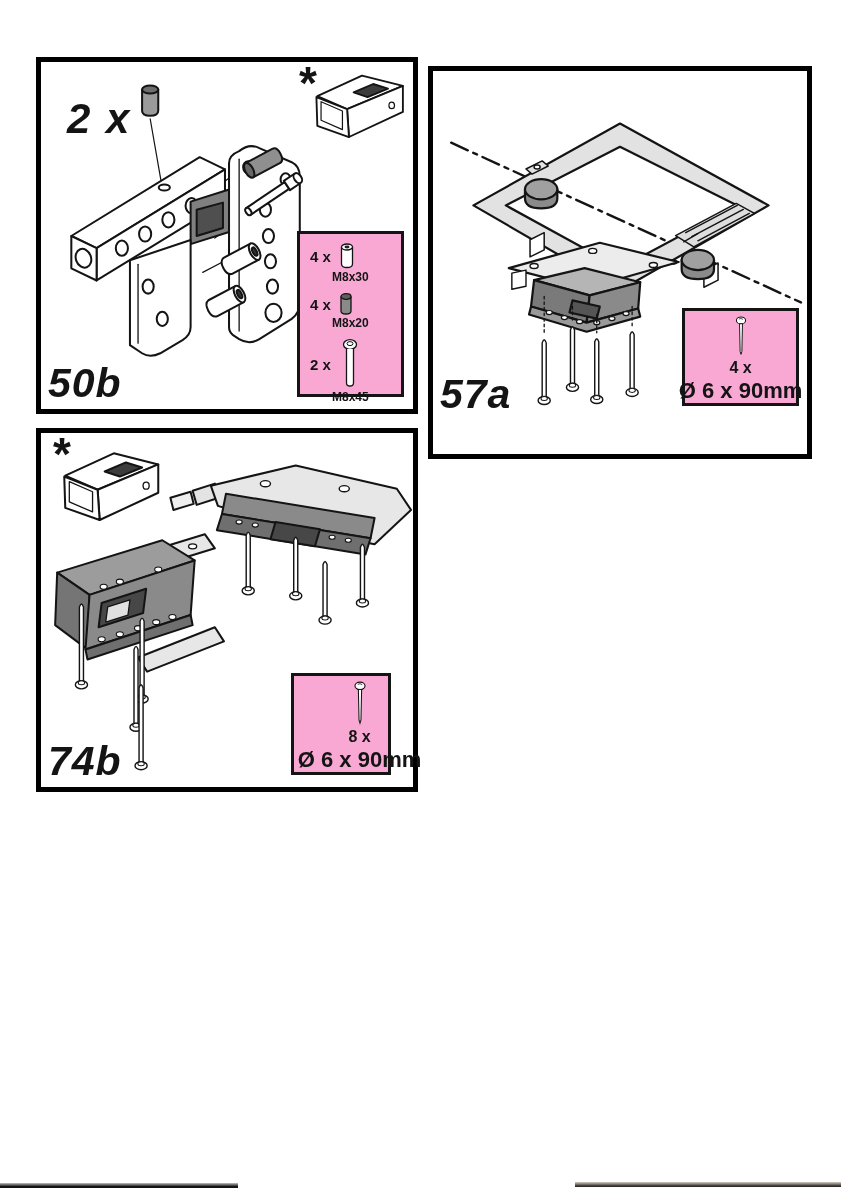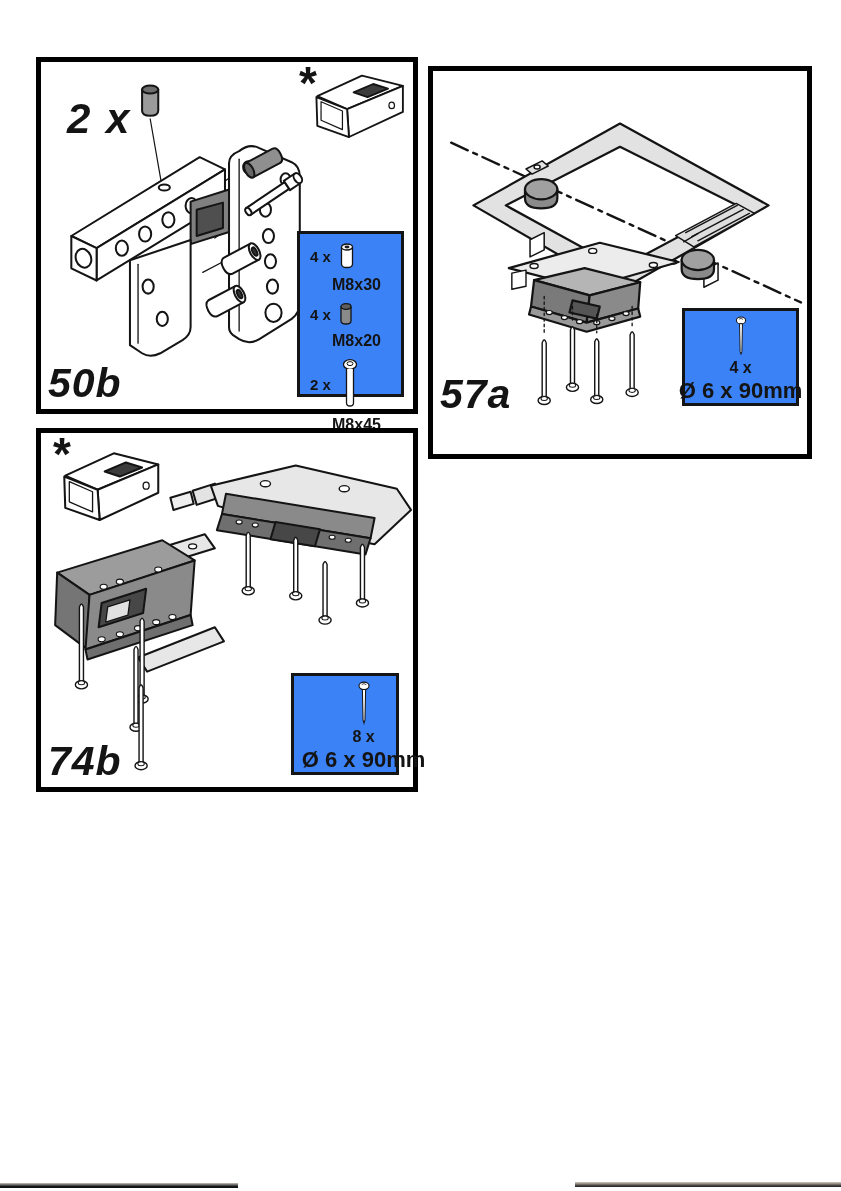--- a/index.html
+++ b/index.html
@@ -20,27 +20,27 @@
     letter-spacing:2px;
   }
   .asterisk{
     position:absolute;font-weight:bold;font-size:46px;line-height:1;
   }
   .panel-label{
     position:absolute;left:7px;font-weight:bold;font-style:italic;font-size:41px;line-height:1;
     letter-spacing:1px;
   }
   .callout{
-    position:absolute;background:#3b82f6;border:3px solid #141414;box-sizing:border-box;
+    position:absolute;background:#f9a8d4;border:3px solid #141414;box-sizing:border-box;
   }
   .callout-list{padding:9px 6px 4px 10px;display:flex;flex-direction:column;gap:9px;}
   .hw-row{display:flex;flex-direction:column;}
   .hw-line{display:flex;align-items:center;gap:9px;}
   .hw-qty{font-weight:bold;font-size:15px;white-space:nowrap;}
-  .hw-size{font-weight:bold;font-size:16px;margin-left:22px;margin-top:7px;white-space:nowrap;}
+  .hw-size{font-weight:bold;font-size:12px;margin-left:22px;margin-top:1px;white-space:nowrap;}
   .callout-screw{display:flex;flex-direction:column;align-items:center;justify-content:flex-start;padding-top:5px;}
   .screw-qty{font-weight:bold;font-size:16px;line-height:1.15;margin-top:2px;}
   .screw-size{font-weight:bold;font-size:22px;line-height:1.15;white-space:nowrap;}
   .page-strip{position:absolute;height:5px;}
   #strip-left{
     left:0;top:1183px;width:238px;
     background:linear-gradient(180deg,#c9c2b6 0%, #6a6a6a 35%, #161616 70%, #111 100%);
   }
   #strip-right{
     left:575px;top:1182px;width:266px;
@@ -325,21 +325,21 @@
         </g>
         <use href="#screw-long-b" x="40" y="166"></use>
         <use href="#screw-long-b" x="100" y="180"></use>
         <use href="#screw-long-b" x="94" y="208"></use>
         <use href="#screw-long-b" x="99" y="246"></use>
       </g>
     </g>
   </svg>
   <div class="asterisk" style="left:12px;top:-2px;">*</div>
   <div class="panel-label" style="top:308px;">74b</div>
-  <div class="callout callout-screw" style="left:250px;top:240px;width:108px;height:102px;padding-left:37px;">
+  <div class="callout callout-screw" style="left:250px;top:240px;width:100px;height:102px;padding-left:37px;">
     <svg width="20" height="55" viewBox="0 0 20 56">
       <ellipse cx="10" cy="6" rx="6.2" ry="4.6" fill="#fff" stroke="#141414" stroke-width="1.4"></ellipse>
       <path d="M7.2,4.2 Q10,2.2 12.8,4.6" fill="none" stroke="#141414" stroke-width="1"></path>
       <path d="M8,10.5 L8.8,48 L10,52 L11.2,48 L12,10.5 Z" fill="#fff" stroke="#141414" stroke-width="1.3"></path>
     </svg>
     <div class="screw-qty">8 x</div>
     <div class="screw-size">Ø 6 x 90mm</div>
   </div>
 </section>
 

